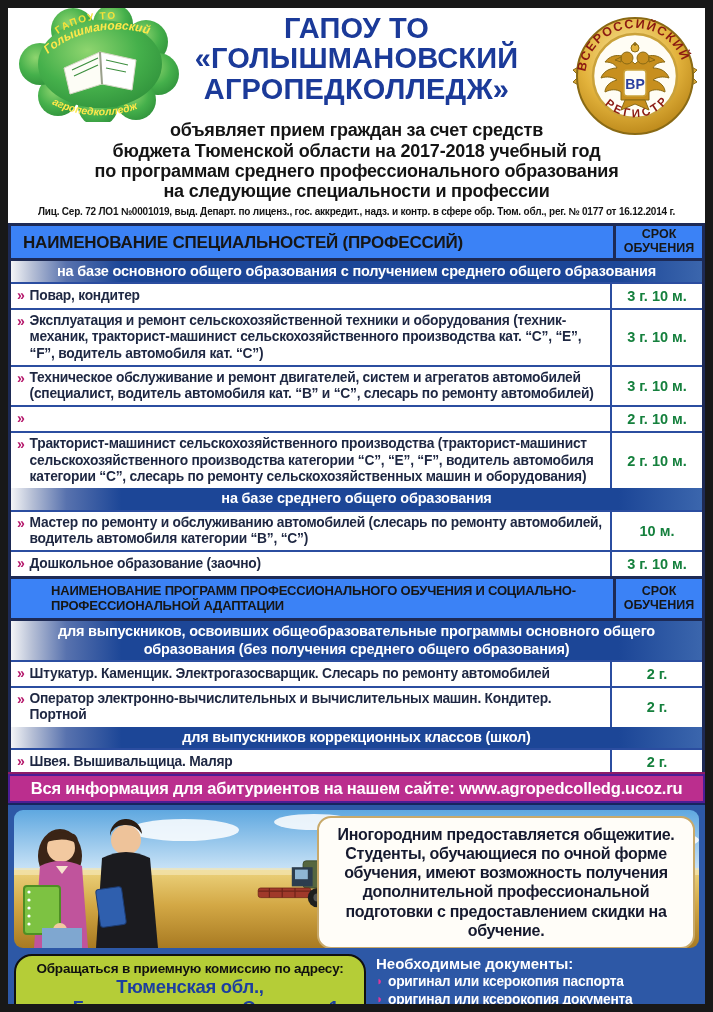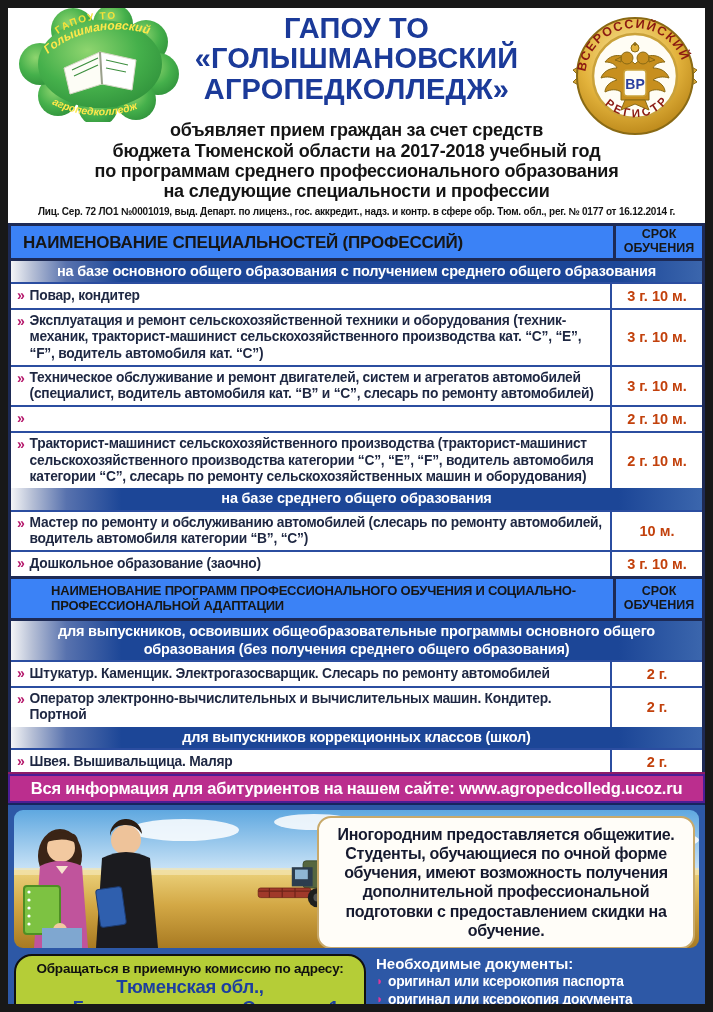--- a/index.html
+++ b/index.html
@@ -21,21 +21,21 @@
   .tbl-head .name{flex:1;color:#161616;font-size:17px;line-height:1.12;padding:7px 8px 6px 12px;display:flex;align-items:center;text-align:left;letter-spacing:-.2px;}
   .tbl-head .dur{width:86px;border-left:3px solid #1d2a55;color:#161616;font-size:12.5px;line-height:1.1;
                  display:flex;align-items:center;justify-content:center;text-align:center;padding:0;}
   .grp-sub{background:linear-gradient(90deg,#f4f5f7 0%,#b7c0d6 3%,#5872ae 8%,#1c4697 16%,#1c4697 88%,#3b66ad 100%);
            color:#fff;font-size:14.5px;line-height:1.2;text-align:center;padding:2px 4px;letter-spacing:-.2px;}
   .row{display:flex;border-top:2.5px solid #2b4da0;background:#fff;}
   .row:first-of-type{border-top:0;}
   .row .txt{flex:1;display:flex;align-items:center;padding:3px 6px 3px 6px;color:#1e2742;font-size:13.8px;line-height:1.18;letter-spacing:-.25px;text-align:left;}
   .row .bullet{color:#b5186b;margin:0 5px 0 0;align-self:flex-start;font-size:14px;line-height:1.18;}
   .row .dur{width:86px;border-left:2.5px solid #2b4da0;display:flex;align-items:center;justify-content:center;
-            color:#c2410c;font-size:14.5px;text-align:left;padding:2px;}
+            color:#15803d;font-size:14.5px;text-align:left;padding:2px;}
   .row.single{min-height:24px;}
   .tbl2 .tbl-head .name{font-size:13px;padding-top:5px;padding-bottom:5px;padding-left:40px;}
 
   
   .banner{background:#bb2e8e;border:2px solid #4c1d95;outline:2px solid #8e1b67;outline-offset:-0px;
           color:#fff;font-size:16.5px;text-align:center;padding:3px 14px;flex:0 0 auto;letter-spacing:-.2px;}
 
   
   .bottom{background:#2d58a6;flex:1;padding:5px 6px 6px;display:flex;flex-direction:column;border-top:2px solid #16255e;}
   .photo{position:relative;height:138px;flex:0 0 auto;overflow:hidden;border-radius:9px;}

